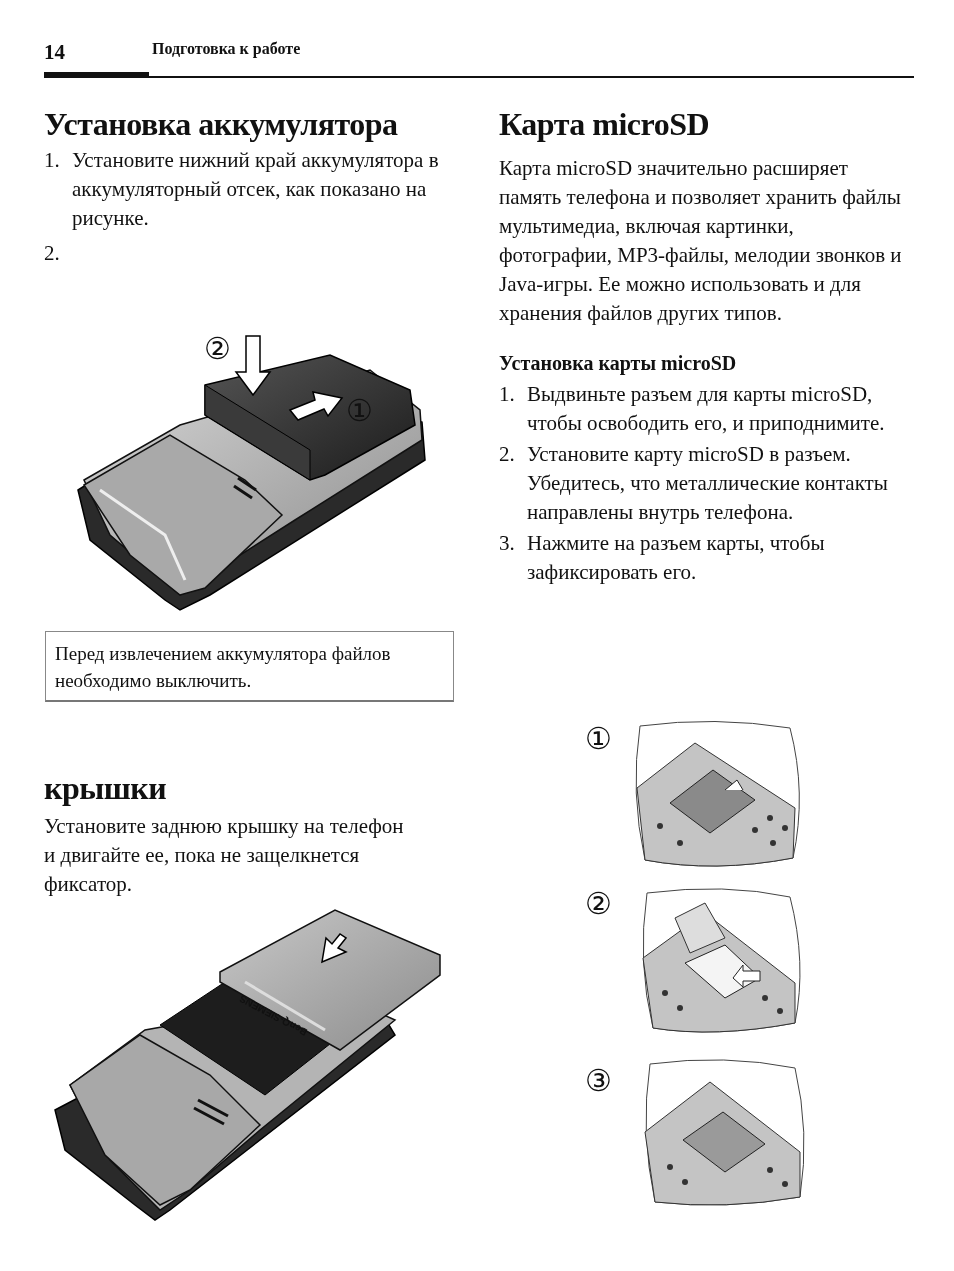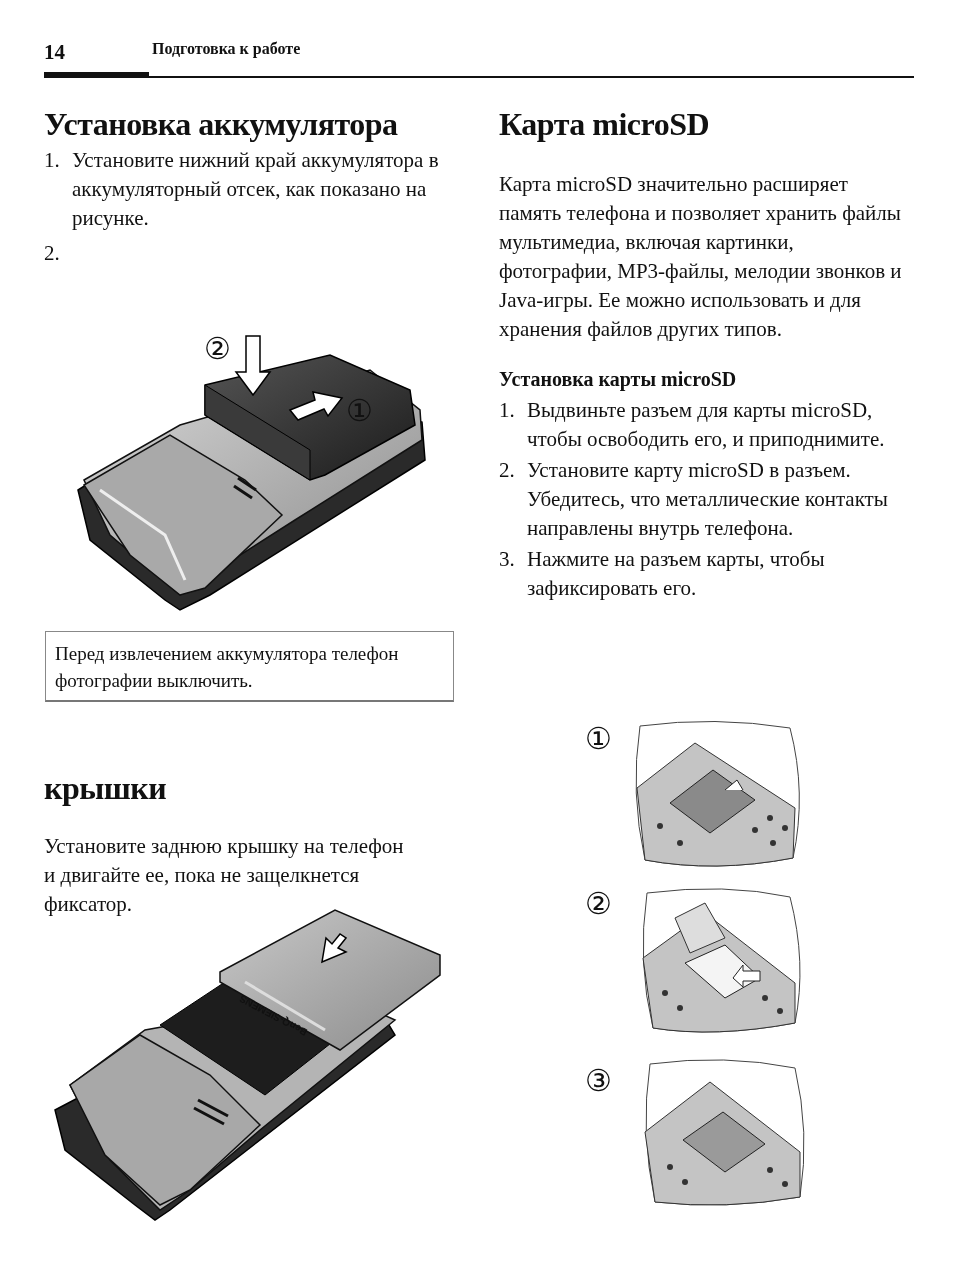--- a/index.html
+++ b/index.html
@@ -80,29 +80,29 @@
 
     <path d="M220,80 L245,70 L243,62 L272,68 L258,86 L254,79 L228,90 Z" fill="#fff" stroke="#000" stroke-width="1.5"></path>
 
     <path d="M176,6 L190,6 L190,42 L200,42 L183,65 L166,42 L176,42 Z" fill="#fff" stroke="#000" stroke-width="1.5"></path>
   </svg>
   <span class="step-marker" style="left:134px; top:4px;">②</span>
   <span class="step-marker" style="left:276px; top:66px;">①</span>
 </div>
 
 <div class="note-box">
-  <p>Перед извлечением аккумулятора телефон фотографии выключить.</p>
+  <p>Перед извлечением аккумулятора файлов необходимо выключить.</p>
 </div>
 
 <div class="col" style="left:44px; top:728px; width:420px;">
   <h1>
     <br>
     <span>крышки</span>
   </h1>
-  <p style="margin-top:24px; width:360px;">Установите заднюю крышку на телефон и двигайте ее, пока не защелкнется фиксатор.</p>
+  <p style="margin-top:4px; width:360px;">Установите заднюю крышку на телефон и двигайте ее, пока не защелкнется фиксатор.</p>
 </div>
 
 <div class="figure" style="left:50px; top:900px; width:400px; height:335px;">
   <svg width="400" height="335" viewBox="0 0 400 335">
     <defs>
       <linearGradient id="coverG" x1="0" y1="0" x2="1" y2="1">
         <stop offset="0" stop-color="#c8c8c8"></stop>
           <stop offset="1" stop-color="#8c8c8c"></stop>
       </linearGradient>
     </defs>
@@ -118,21 +118,21 @@
     <path d="M170,72 L285,10 L390,55 L390,75 L290,150 L170,82 Z" fill="url(#coverG)" stroke="#111" stroke-width="1.5"></path>
     <path d="M195,82 L275,130" stroke="#ddd" stroke-width="3"></path>
     <text x="210" y="82" font-size="10" font-weight="bold" fill="#111" transform="rotate(208 240 100)" font-family="Liberation Sans, sans-serif">BenQ-SIEMENS</text>
 
     <path d="M296,38 L288,48 L296,52 L272,62 L276,38 L282,44 L290,34 Z" fill="#fff" stroke="#000" stroke-width="1.5"></path>
   </svg>
 </div>
 
 <div class="col col-right">
   <h1 style="margin-top:4px;">Карта microSD</h1>
-  <p style="margin-top:26px; width:410px;">Карта microSD значительно расширяет память телефона и позволяет хранить файлы мультимедиа, включая картинки, фотографии, MP3-файлы, мелодии звонков и Java-игры. Ее можно использовать и для хранения файлов других типов.</p>
+  <p style="margin-top:10px; width:410px;">Карта microSD значительно расширяет память телефона и позволяет хранить файлы мультимедиа, включая картинки, фотографии, MP3-файлы, мелодии звонков и Java-игры. Ее можно использовать и для хранения файлов других типов.</p>
   <h2 style="margin-top:20px;">Установка карты microSD</h2>
   <ol>
     <li style="margin-top:2px;">
       <span class="num">1.</span>
       <span>Выдвиньте разъем для карты microSD, чтобы освободить его, и приподнимите.</span>
     </li>
     <li style="margin-top:2px;">
       <span class="num">2.</span>
       <span>Установите карту microSD в разъем. Убедитесь, что металлические контакты направлены внутрь телефона.</span>
     </li>

